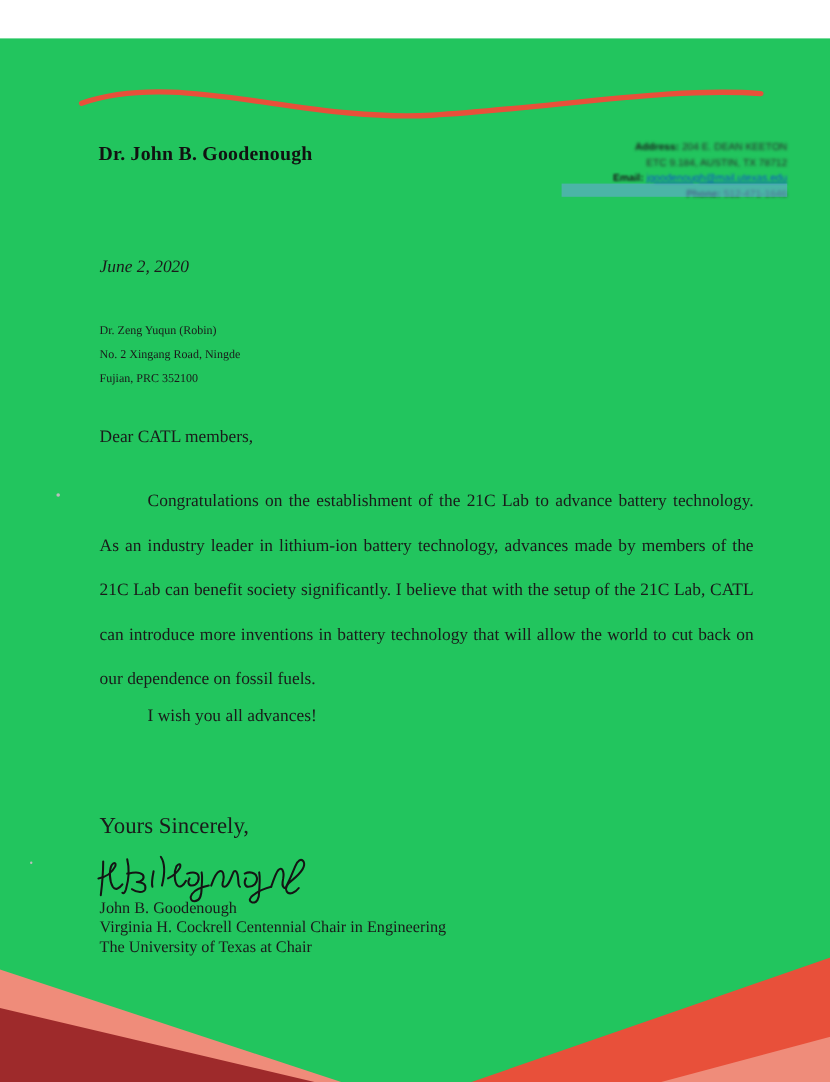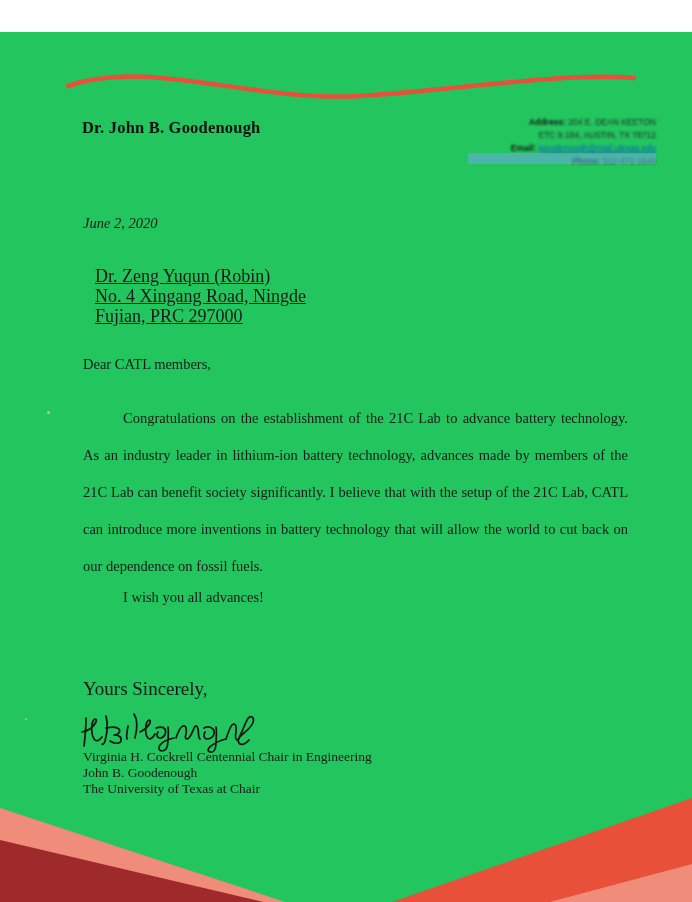--- a/index.html
+++ b/index.html
@@ -86,24 +86,23 @@
     position: absolute;
     top: 183px;
     left: 83px;
     font-style: italic;
     font-size: 14.5px;
   }
 
   .recipient {
     position: absolute;
     top: 234px;
-    left: 95px;
-    font-size: 18px;
+    left: 83px;
+    font-size: 10px;
     line-height: 20px;
-    text-decoration: underline;
   }
   .recipient div { white-space: nowrap; }
 
   .salutation {
     position: absolute;
     top: 324px;
     left: 83px;
     font-size: 14.5px;
     text-align: center;
   }
@@ -199,22 +198,22 @@
   </div>
   <div class="email-highlight"></div>
 
   <div class="scan-mark mark-1"></div>
   <div class="scan-mark mark-2"></div>
 
   <div class="date">June 2, 2020</div>
 
   <div class="recipient">
     <div>Dr. Zeng Yuqun (Robin)</div>
-    <div>No. 4 Xingang Road, Ningde</div>
-    <div>Fujian, PRC 297000</div>
+    <div>No. 2 Xingang Road, Ningde</div>
+    <div>Fujian, PRC 352100</div>
   </div>
 
   <div class="salutation">Dear CATL members,</div>
 
   <div class="para-1">Congratulations on the establishment of the 21C Lab to advance battery technology. As an industry leader in lithium-ion battery technology, advances made by members of the 21C Lab can benefit society significantly. I believe that with the setup of the 21C Lab, CATL can introduce more inventions in battery technology that will allow the world to cut back on our dependence on fossil fuels.</div>
   <div class="para-2">I wish you all advances!</div>
 
   <div class="closing">Yours Sincerely,</div>
 
   <svg class="signature" viewBox="0 0 190 46">
@@ -230,22 +229,22 @@
       <path d="M88,19 C 89,24 88,29 88,32 C 88,39 86,43 82,43 C 79,43 78,40 80,37 C 83,33 89,31 94,30"></path>
       <path d="M96,30 C 98,24 100,19 103,18 C 106,17 107,21 106,26 C 105,29 105,31 107,31 C 110,31 112,25 114,20 C 115,17 117,17 118,21 C 119,26 118,30 120,31"></path>
       <path d="M124,20 C 128,18 133,19 134,23 C 135,28 131,31 127,31 C 124,31 123,27 125,24"></path>
       <path d="M136,19 C 137,25 136,31 136,35 C 136,41 134,45 130,44 C 127,43 128,40 131,38 C 136,34 142,32 146,31"></path>
       <path d="M146,31 C 148,25 150,19 152,17 C 155,14 157,18 156,24 C 155,29 155,31 157,32"></path>
       <path d="M158,32 C 161,26 164,19 166,14 C 168,9 171,7 173,10 C 175,14 170,20 164,25 C 160,28 157,32 159,35 C 161,38 166,36 169,32"></path>
     </g>
   </svg>
 
   <div class="signer">
+    <div>John B. Goodenough</div>
     <div>Virginia H. Cockrell Centennial Chair in Engineering</div>
-    <div>John B. Goodenough</div>
     <div>The University of Texas at Chair</div>
   </div>
 
   <svg class="footer-art" viewBox="0 0 692 140" preserveAspectRatio="none">
     <polygon points="0,14 340,126 340,140 0,140" fill="#ef8c7a"></polygon>
     <polygon points="0,46 340,126 340,140 0,140" fill="#9e2a2b"></polygon>
     <polygon points="692,4 340,126 340,140 692,140" fill="#e8503a"></polygon>
     <polygon points="692,70 430,140 692,140" fill="#ef8c7a"></polygon>
   </svg>
 

